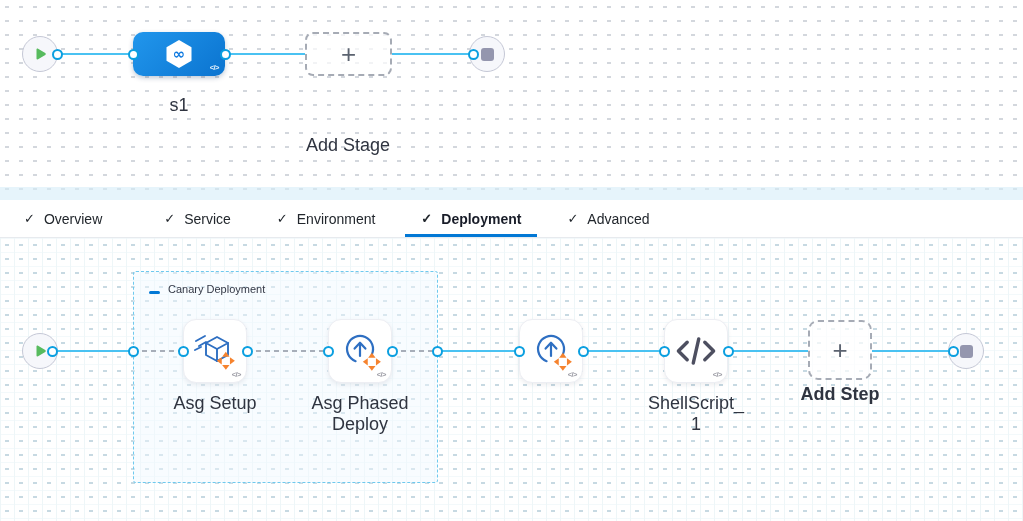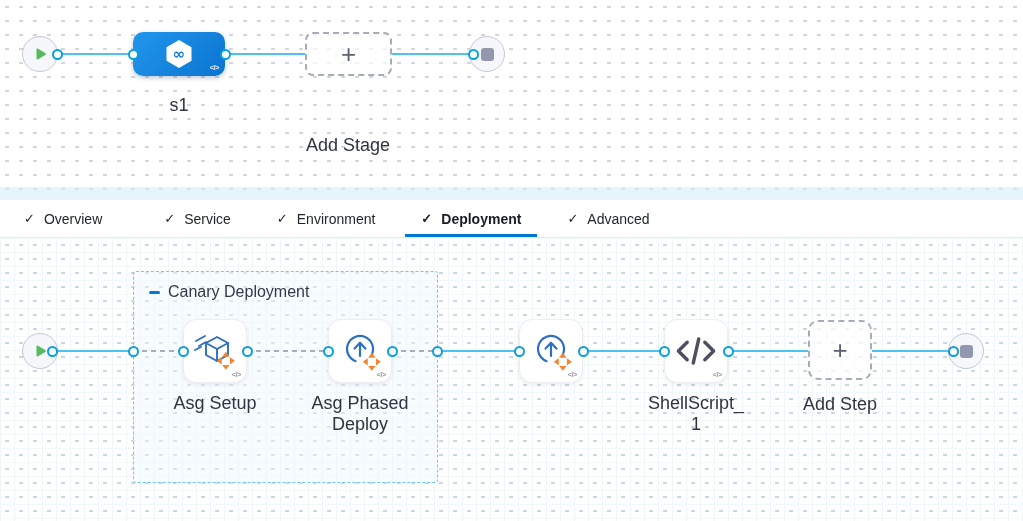--- a/index.html
+++ b/index.html
@@ -83,21 +83,21 @@
   
   .group-box {
     position:absolute; left:133px; top:271px; width:305px; height:212px;
     border:1px dashed #6ec9ee; border-radius:3px; background:rgba(240,249,254,.45);
   }
   .collapse-btn {
     position:absolute; left:146px; top:284px; width:16px; height:16px;
     display:flex; align-items:center; justify-content:center; cursor:pointer;
   }
   .collapse-bar { width:11px; height:3px; border-radius:2px; background:#0278d5; }
-  .group-label { position:absolute; left:168px; top:283px; font-size:16px; color:#333846; }
+  .group-label { position:absolute; left:168px; top:283px; font-size:11px; color:#333846; }
   .step-card {
     position:absolute; width:64px; height:64px; top:319px;
     background:#fff; border:1px solid #edeef3; border-radius:13px;
     box-shadow:0 2px 4px rgba(40,41,61,.08);
     display:flex; align-items:center; justify-content:center; cursor:pointer;
   }
 </style>
 </head>
 <body>
 
@@ -245,21 +245,21 @@
         <path d="M28 12 L36 20 L28 28"></path>
       </g>
     </svg>
     <span class="code-badge">&lt;/&gt;</span>
   </div>
   <div class="node-label" style="left:646px; top:393px;">ShellScript_1</div>
 
   <div class="add-box" style="left:808px; top:320px; width:64px; height:60px; border-radius:10px;">
     <span class="plus-glyph">+</span>
   </div>
-  <div class="node-label" style="left:790px; top:394px;">Add Step</div>
+  <div class="node-label" style="left:790px; top:384px;font-weight:bold;">Add Step</div>
 
   <div class="terminal" style="left:948px; top:333px;">
     <div class="stop-square"></div>
   </div>
 
   <div class="ring" style="left:46.5px; top:345.5px;"></div>
   <div class="ring" style="left:127.5px; top:345.5px;"></div>
   <div class="ring" style="left:177.5px; top:345.5px;"></div>
   <div class="ring" style="left:241.5px; top:345.5px;"></div>
   <div class="ring" style="left:322.5px; top:345.5px;"></div>

